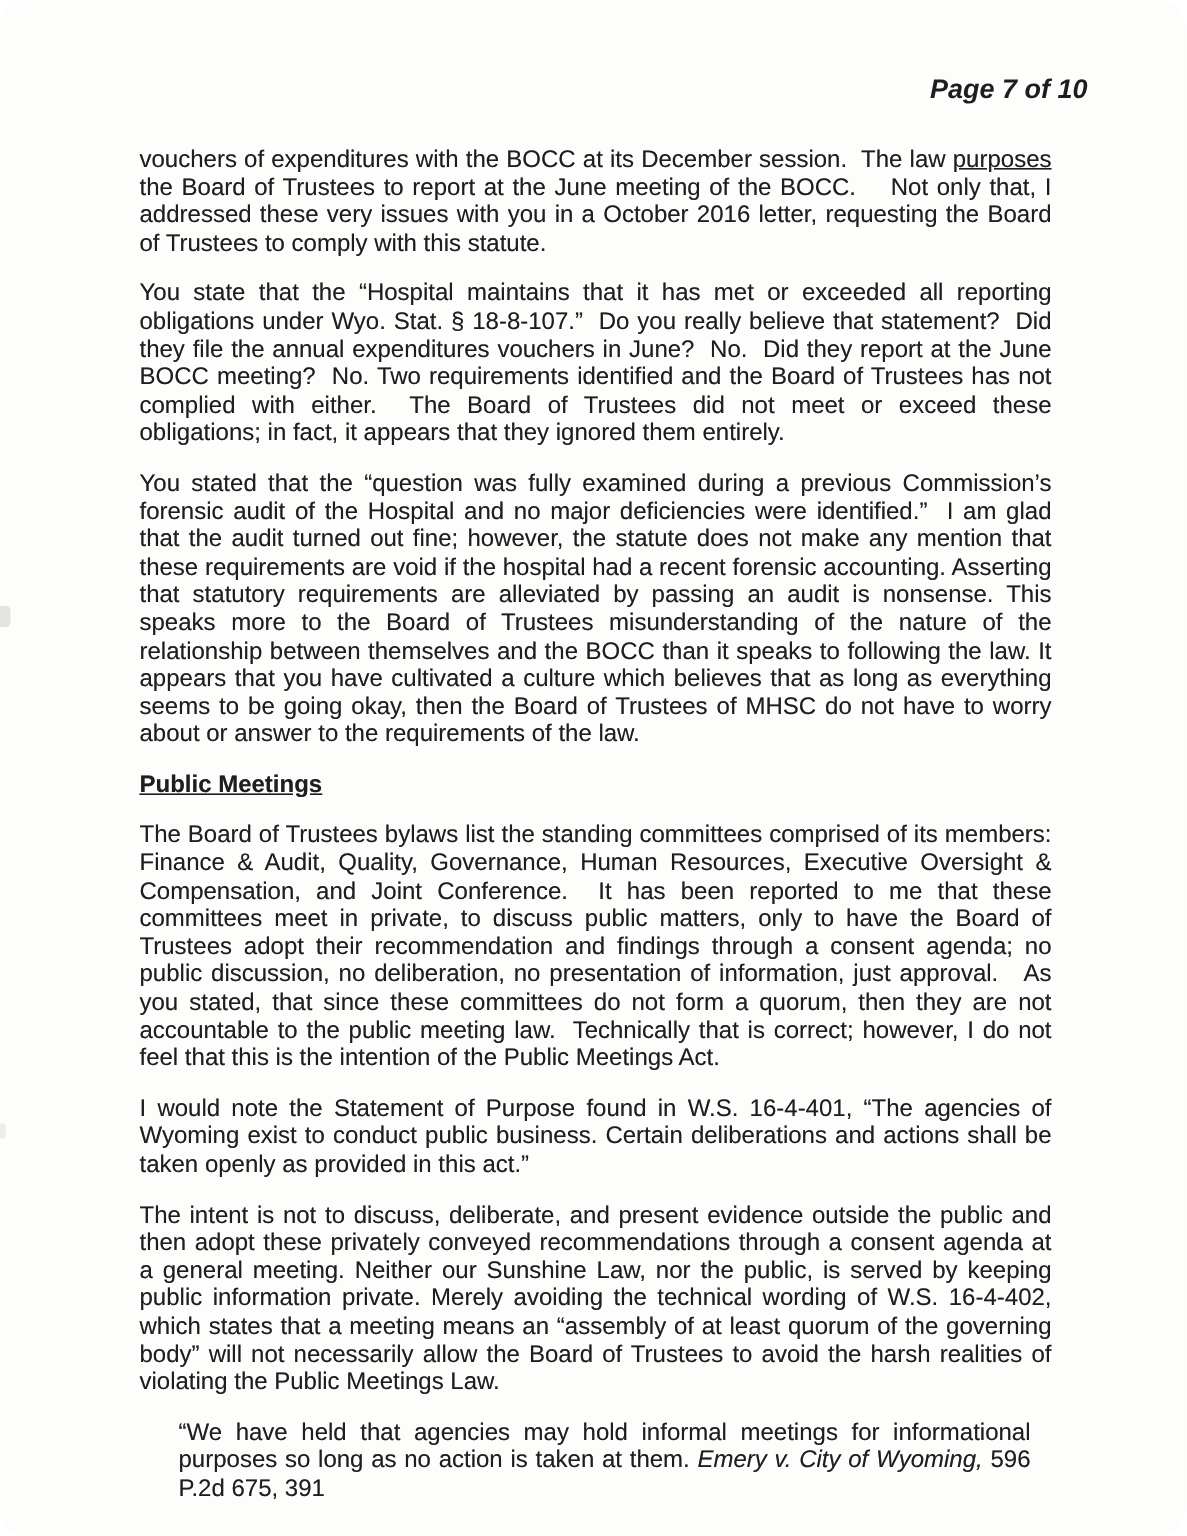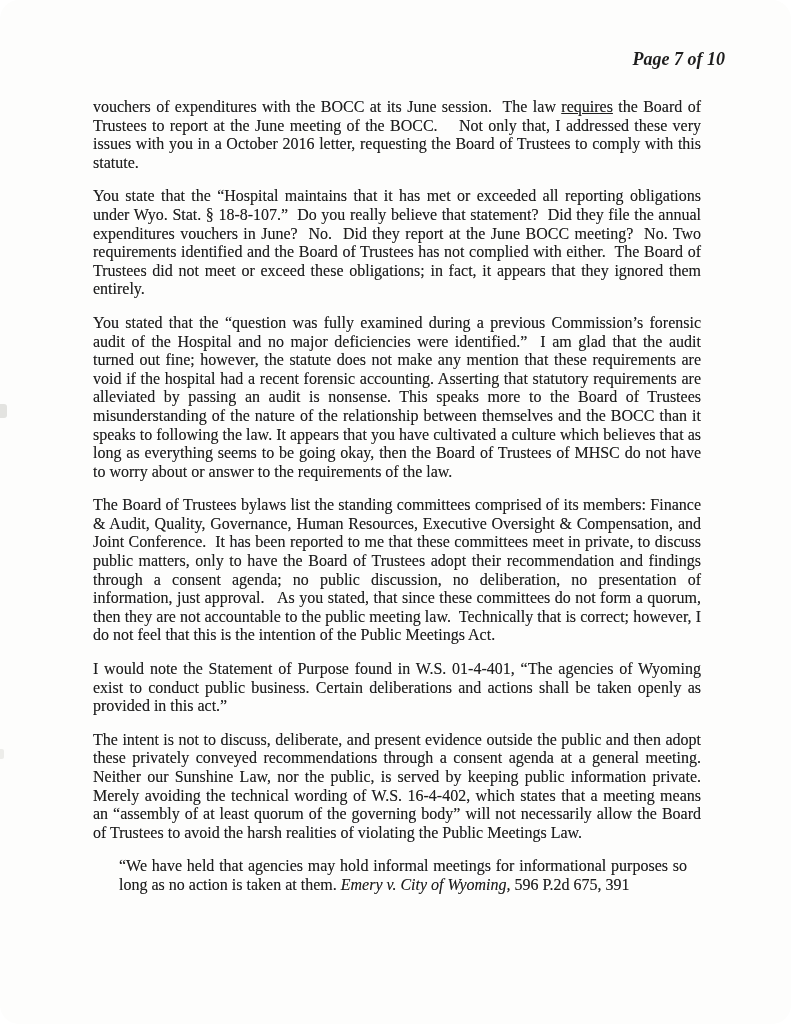--- a/index.html
+++ b/index.html
@@ -3,21 +3,21 @@
 <meta charset="utf-8">
 <style>
   :root { --ink: #1e1e1e; --paper: #fdfdfc; }
   * { box-sizing: border-box; }
   html, body { margin: 0; padding: 0; background: #ffffff; }
   .page {
     position: relative;
     width: 791px;
     height: 1024px;
     background: var(--paper);
-    font-family: Liberation Serif, serif;
+    font-family: Liberation Sans, sans-serif;
     color: var(--ink);
     overflow: hidden;
     border-radius: 19px;
   }
   .page-header {
     position: absolute;
     top: 49px;
     right: 66px;
     font-size: 18px;
     font-weight: bold;
@@ -59,23 +59,24 @@
   }
   .artifact-a { left: 0; top: 404px; width: 7px; height: 14px; border-radius: 0 3px 3px 0; background:#e3e3e0; }
   .artifact-b { left: 0; top: 749px; width: 4px; height: 10px; border-radius: 0 2px 2px 0; background:#ededea; }
 </style>
 </head>
 <body>
 
 <div class="page">
   <div class="page-header">Page 7 of 10</div>
   <main class="content">
-      <p class="block paragraph"><span>vouchers of expenditures with the BOCC at its June session.  The law </span><span class="underline">requires</span><span> the Board of Trustees to report at the June meeting of the BOCC.    Not only that, I addressed these very issues with you in a October 2016 letter, requesting the Board of Trustees to comply with this statute.</span></p>
+      <p class="block paragraph"><span>vouchers of expenditures with the BOCC at its December session.  The law </span><span class="underline">purposes</span><span> the Board of Trustees to report at the June meeting of the BOCC.    Not only that, I addressed these very issues with you in a October 2016 letter, requesting the Board of Trustees to comply with this statute.</span></p>
       <p class="block paragraph"><span>You state that the “Hospital maintains that it has met or exceeded all reporting obligations under Wyo. Stat. § 18-8-107.”  Do you really believe that statement?  Did they file the annual expenditures vouchers in June?  No.  Did they report at the June BOCC meeting?  No. Two requirements identified and the Board of Trustees has not complied with either.  The Board of Trustees did not meet or exceed these obligations; in fact, it appears that they ignored them entirely.</span></p>
       <p class="block paragraph"><span>You stated that the “question was fully examined during a previous Commission’s forensic audit of the Hospital and no major deficiencies were identified.”  I am glad that the audit turned out fine; however, the statute does not make any mention that these requirements are void if the hospital had a recent forensic accounting. Asserting that statutory requirements are alleviated by passing an audit is nonsense. This speaks more to the Board of Trustees misunderstanding of the nature of the relationship between themselves and the BOCC than it speaks to following the law. It appears that you have cultivated a culture which believes that as long as everything seems to be going okay, then the Board of Trustees of MHSC do not have to worry about or answer to the requirements of the law.</span></p>
+      <h2 class="block heading"><span>Public Meetings</span></h2>
       <p class="block paragraph"><span>The Board of Trustees bylaws list the standing committees comprised of its members: Finance &amp; Audit, Quality, Governance, Human Resources, Executive Oversight &amp; Compensation, and Joint Conference.  It has been reported to me that these committees meet in private, to discuss public matters, only to have the Board of Trustees adopt their recommendation and findings through a consent agenda; no public discussion, no deliberation, no presentation of information, just approval.   As you stated, that since these committees do not form a quorum, then they are not accountable to the public meeting law.  Technically that is correct; however, I do not feel that this is the intention of the Public Meetings Act.</span></p>
-      <p class="block paragraph"><span>I would note the Statement of Purpose found in W.S. 01-4-401, “The agencies of Wyoming exist to conduct public business. Certain deliberations and actions shall be taken openly as provided in this act.”</span></p>
+      <p class="block paragraph"><span>I would note the Statement of Purpose found in W.S. 16-4-401, “The agencies of Wyoming exist to conduct public business. Certain deliberations and actions shall be taken openly as provided in this act.”</span></p>
       <p class="block paragraph"><span>The intent is not to discuss, deliberate, and present evidence outside the public and then adopt these privately conveyed recommendations through a consent agenda at a general meeting. Neither our Sunshine Law, nor the public, is served by keeping public information private. Merely avoiding the technical wording of W.S. 16-4-402, which states that a meeting means an “assembly of at least quorum of the governing body” will not necessarily allow the Board of Trustees to avoid the harsh realities of violating the Public Meetings Law.</span></p>
       <p class="block quote"><span>“We have held that agencies may hold informal meetings for informational purposes so long as no action is taken at them. </span><span class="italic">Emery v. City of Wyoming,</span><span> 596 P.2d 675, 391</span></p>
     </main>
   <div class="scan-artifact artifact-a"></div>
   <div class="scan-artifact artifact-b"></div>
 </div>
 
 </body></html>

